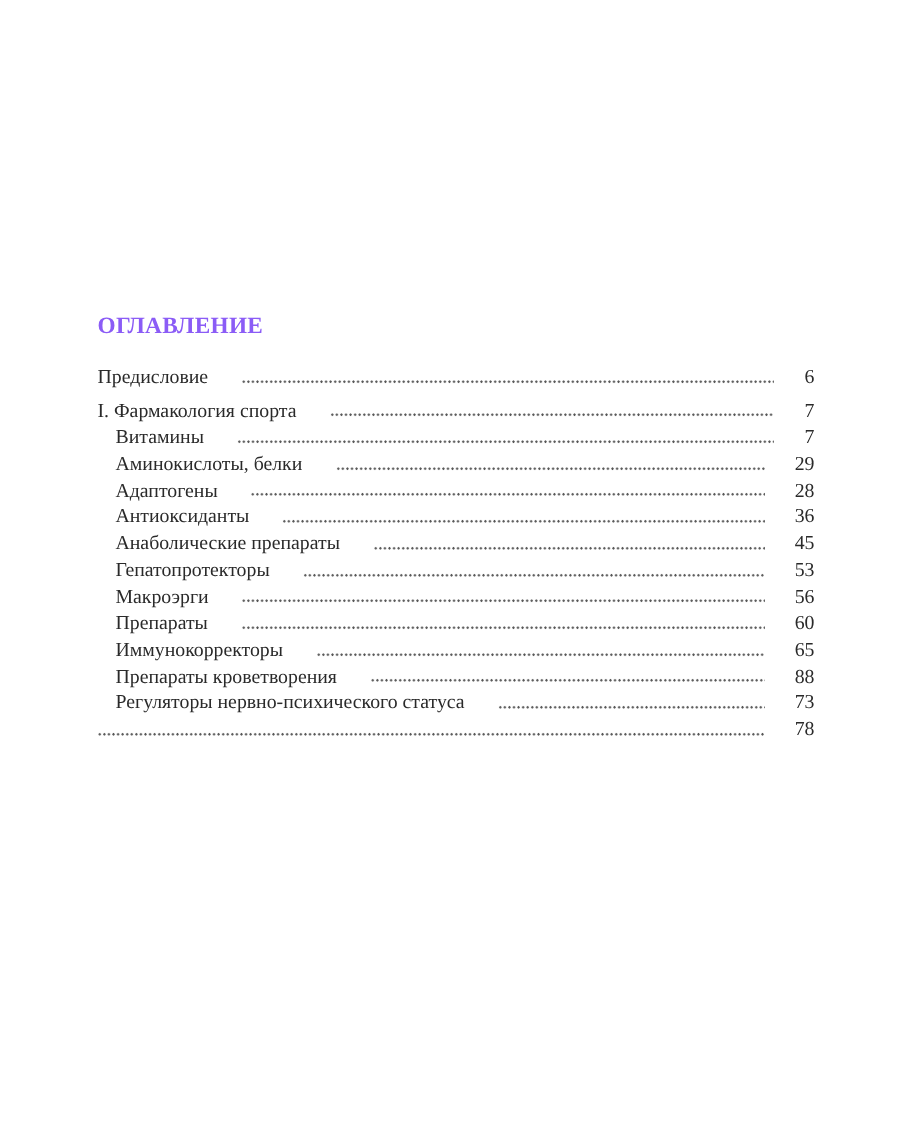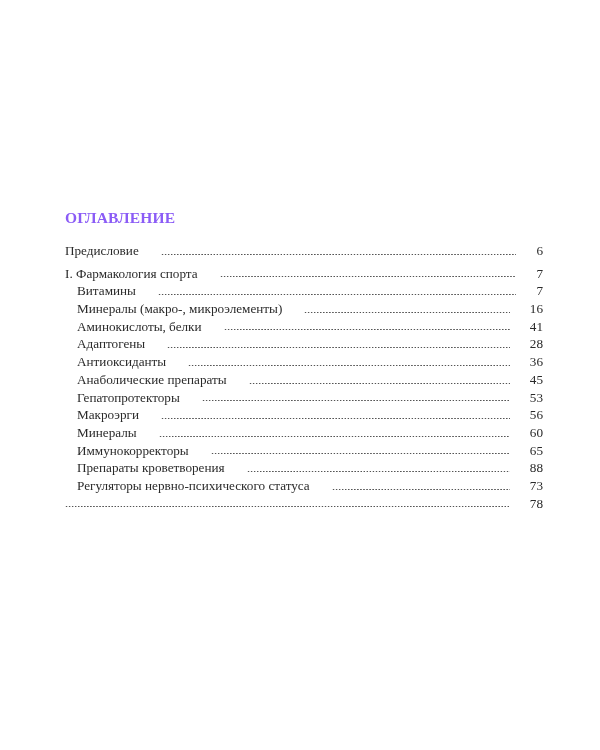--- a/index.html
+++ b/index.html
@@ -45,28 +45,23 @@
       <span class="label">I. Фармакология спорта</span>
       <span class="leader"></span>
       <span class="page-num">7</span>
     </li>
     <li class="toc-row sub">
       <span class="label">Витамины</span>
       <span class="leader"></span>
       <span class="page-num">7</span>
     </li>
     <li class="toc-row sub">
-      <span class="label">Минералы (макро-, микроэлементы)</span>
-      <span class="leader"></span>
-      <span class="page-num">16</span>
-    </li>
-    <li class="toc-row sub">
       <span class="label">Аминокислоты, белки</span>
       <span class="leader"></span>
-      <span class="page-num">41</span>
+      <span class="page-num">29</span>
     </li>
     <li class="toc-row sub">
       <span class="label">Адаптогены</span>
       <span class="leader"></span>
       <span class="page-num">28</span>
     </li>
     <li class="toc-row sub">
       <span class="label">Антиоксиданты</span>
       <span class="leader"></span>
       <span class="page-num">36</span>
@@ -80,21 +75,21 @@
       <span class="label">Гепатопротекторы</span>
       <span class="leader"></span>
       <span class="page-num">53</span>
     </li>
     <li class="toc-row sub">
       <span class="label">Макроэрги</span>
       <span class="leader"></span>
       <span class="page-num">56</span>
     </li>
     <li class="toc-row sub">
-      <span class="label">Минералы</span>
+      <span class="label">Препараты</span>
       <span class="leader"></span>
       <span class="page-num">60</span>
     </li>
     <li class="toc-row sub">
       <span class="label">Иммунокорректоры</span>
       <span class="leader"></span>
       <span class="page-num">65</span>
     </li>
     <li class="toc-row sub">
       <span class="label">Препараты кроветворения</span>

